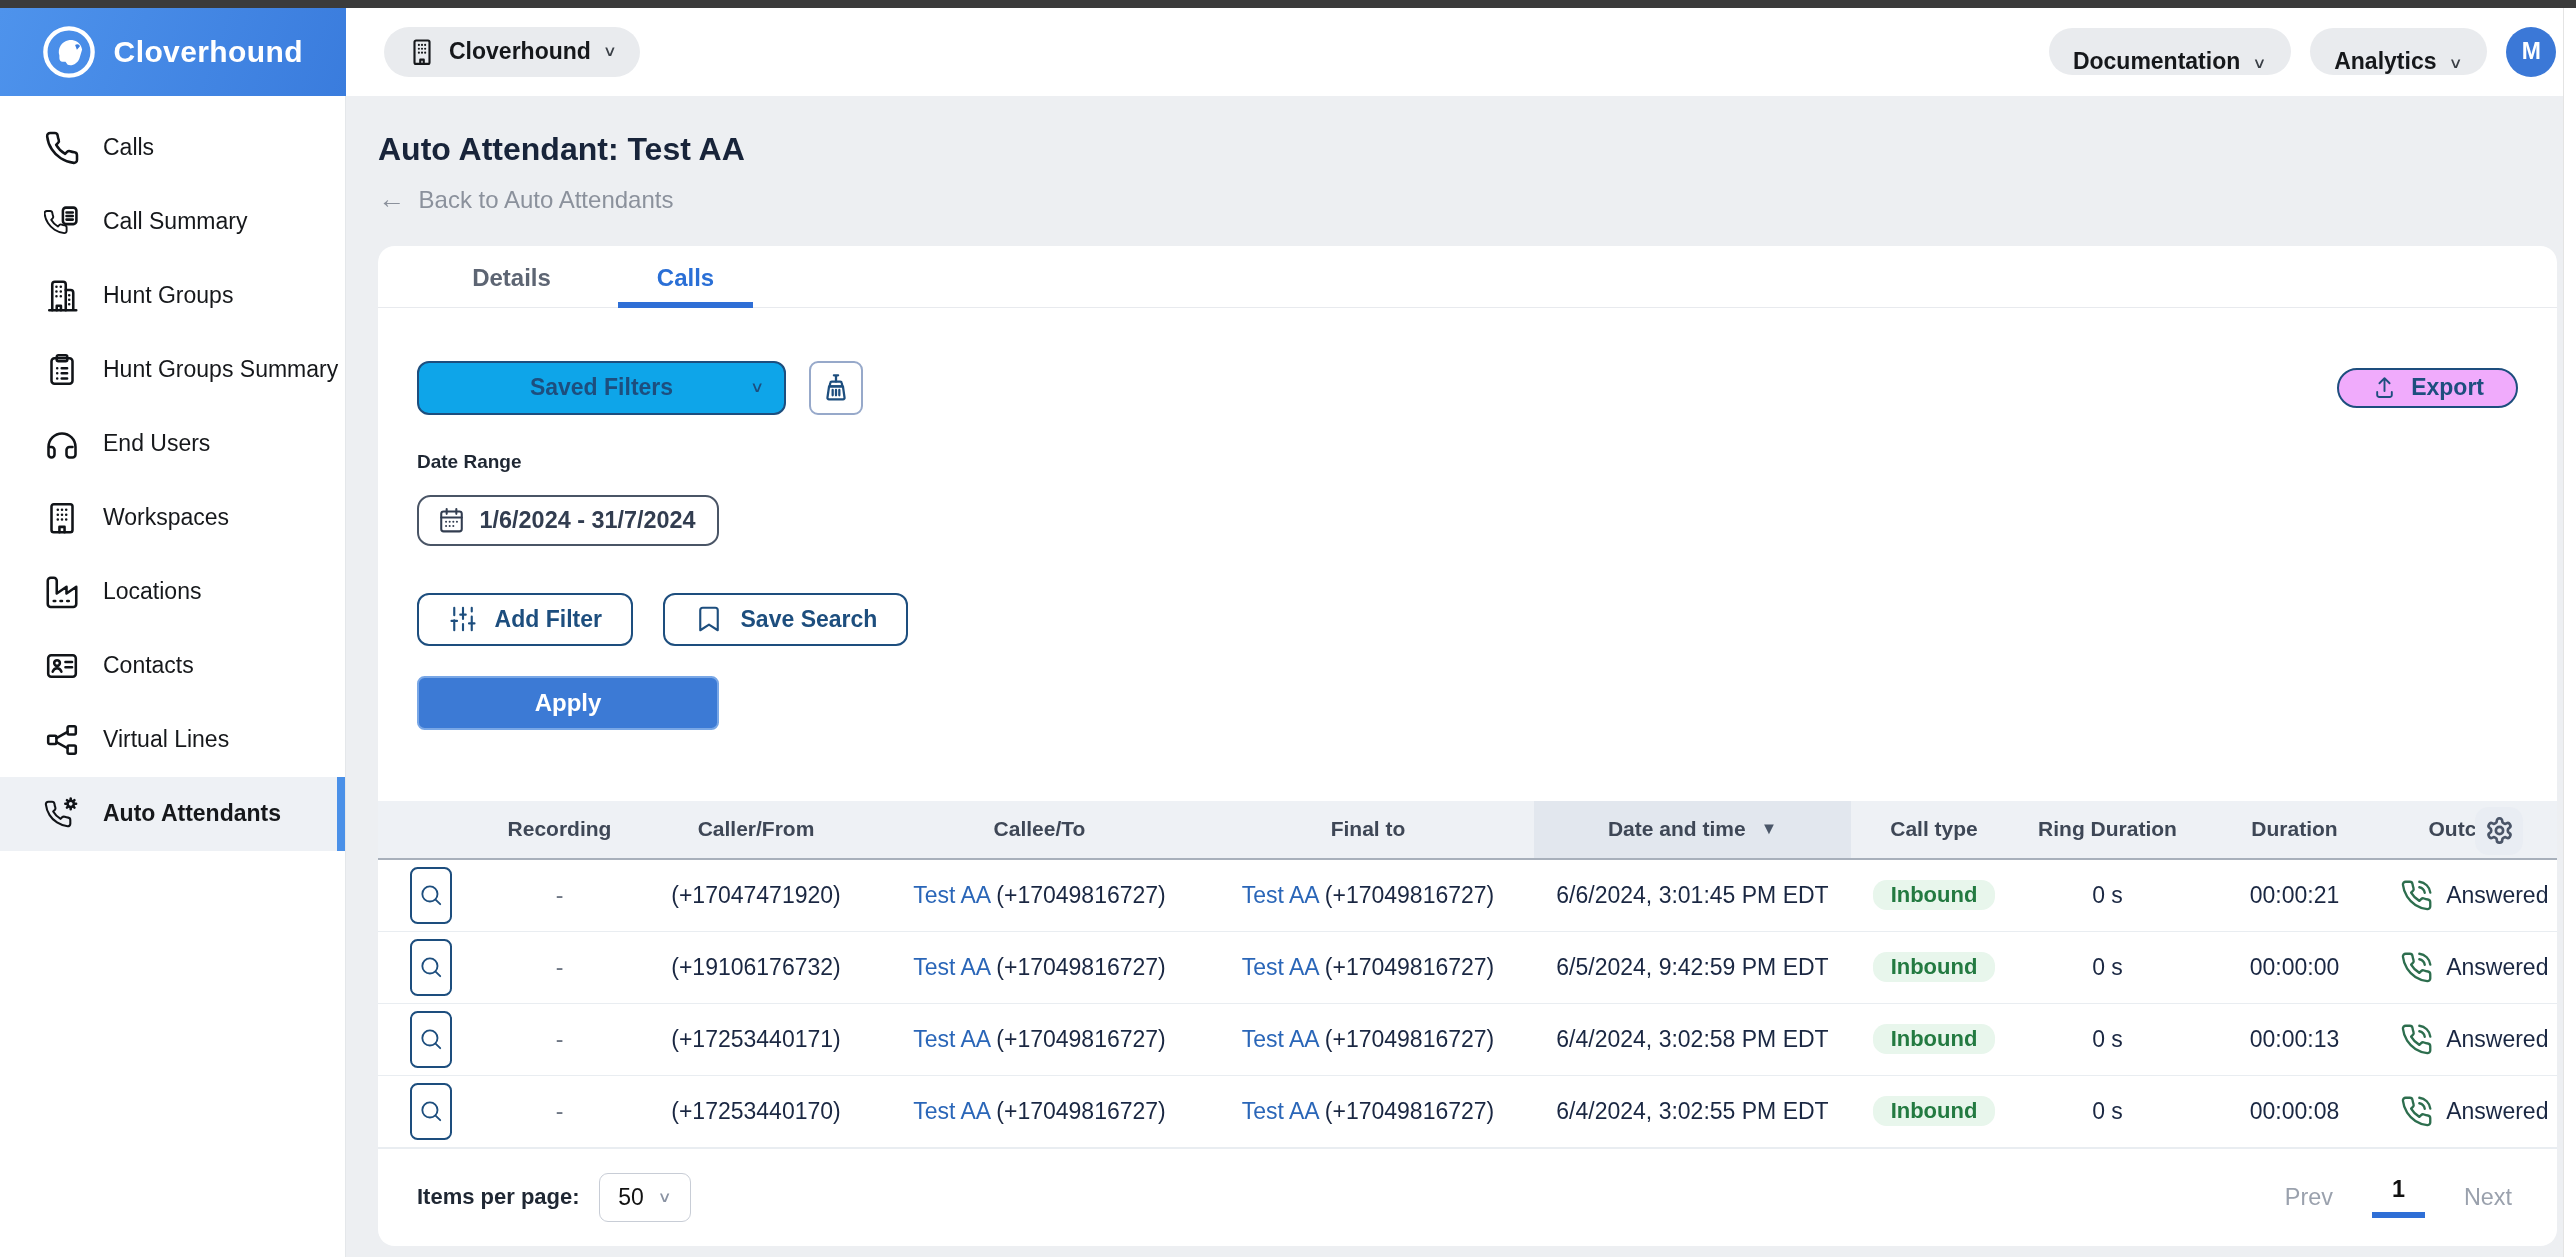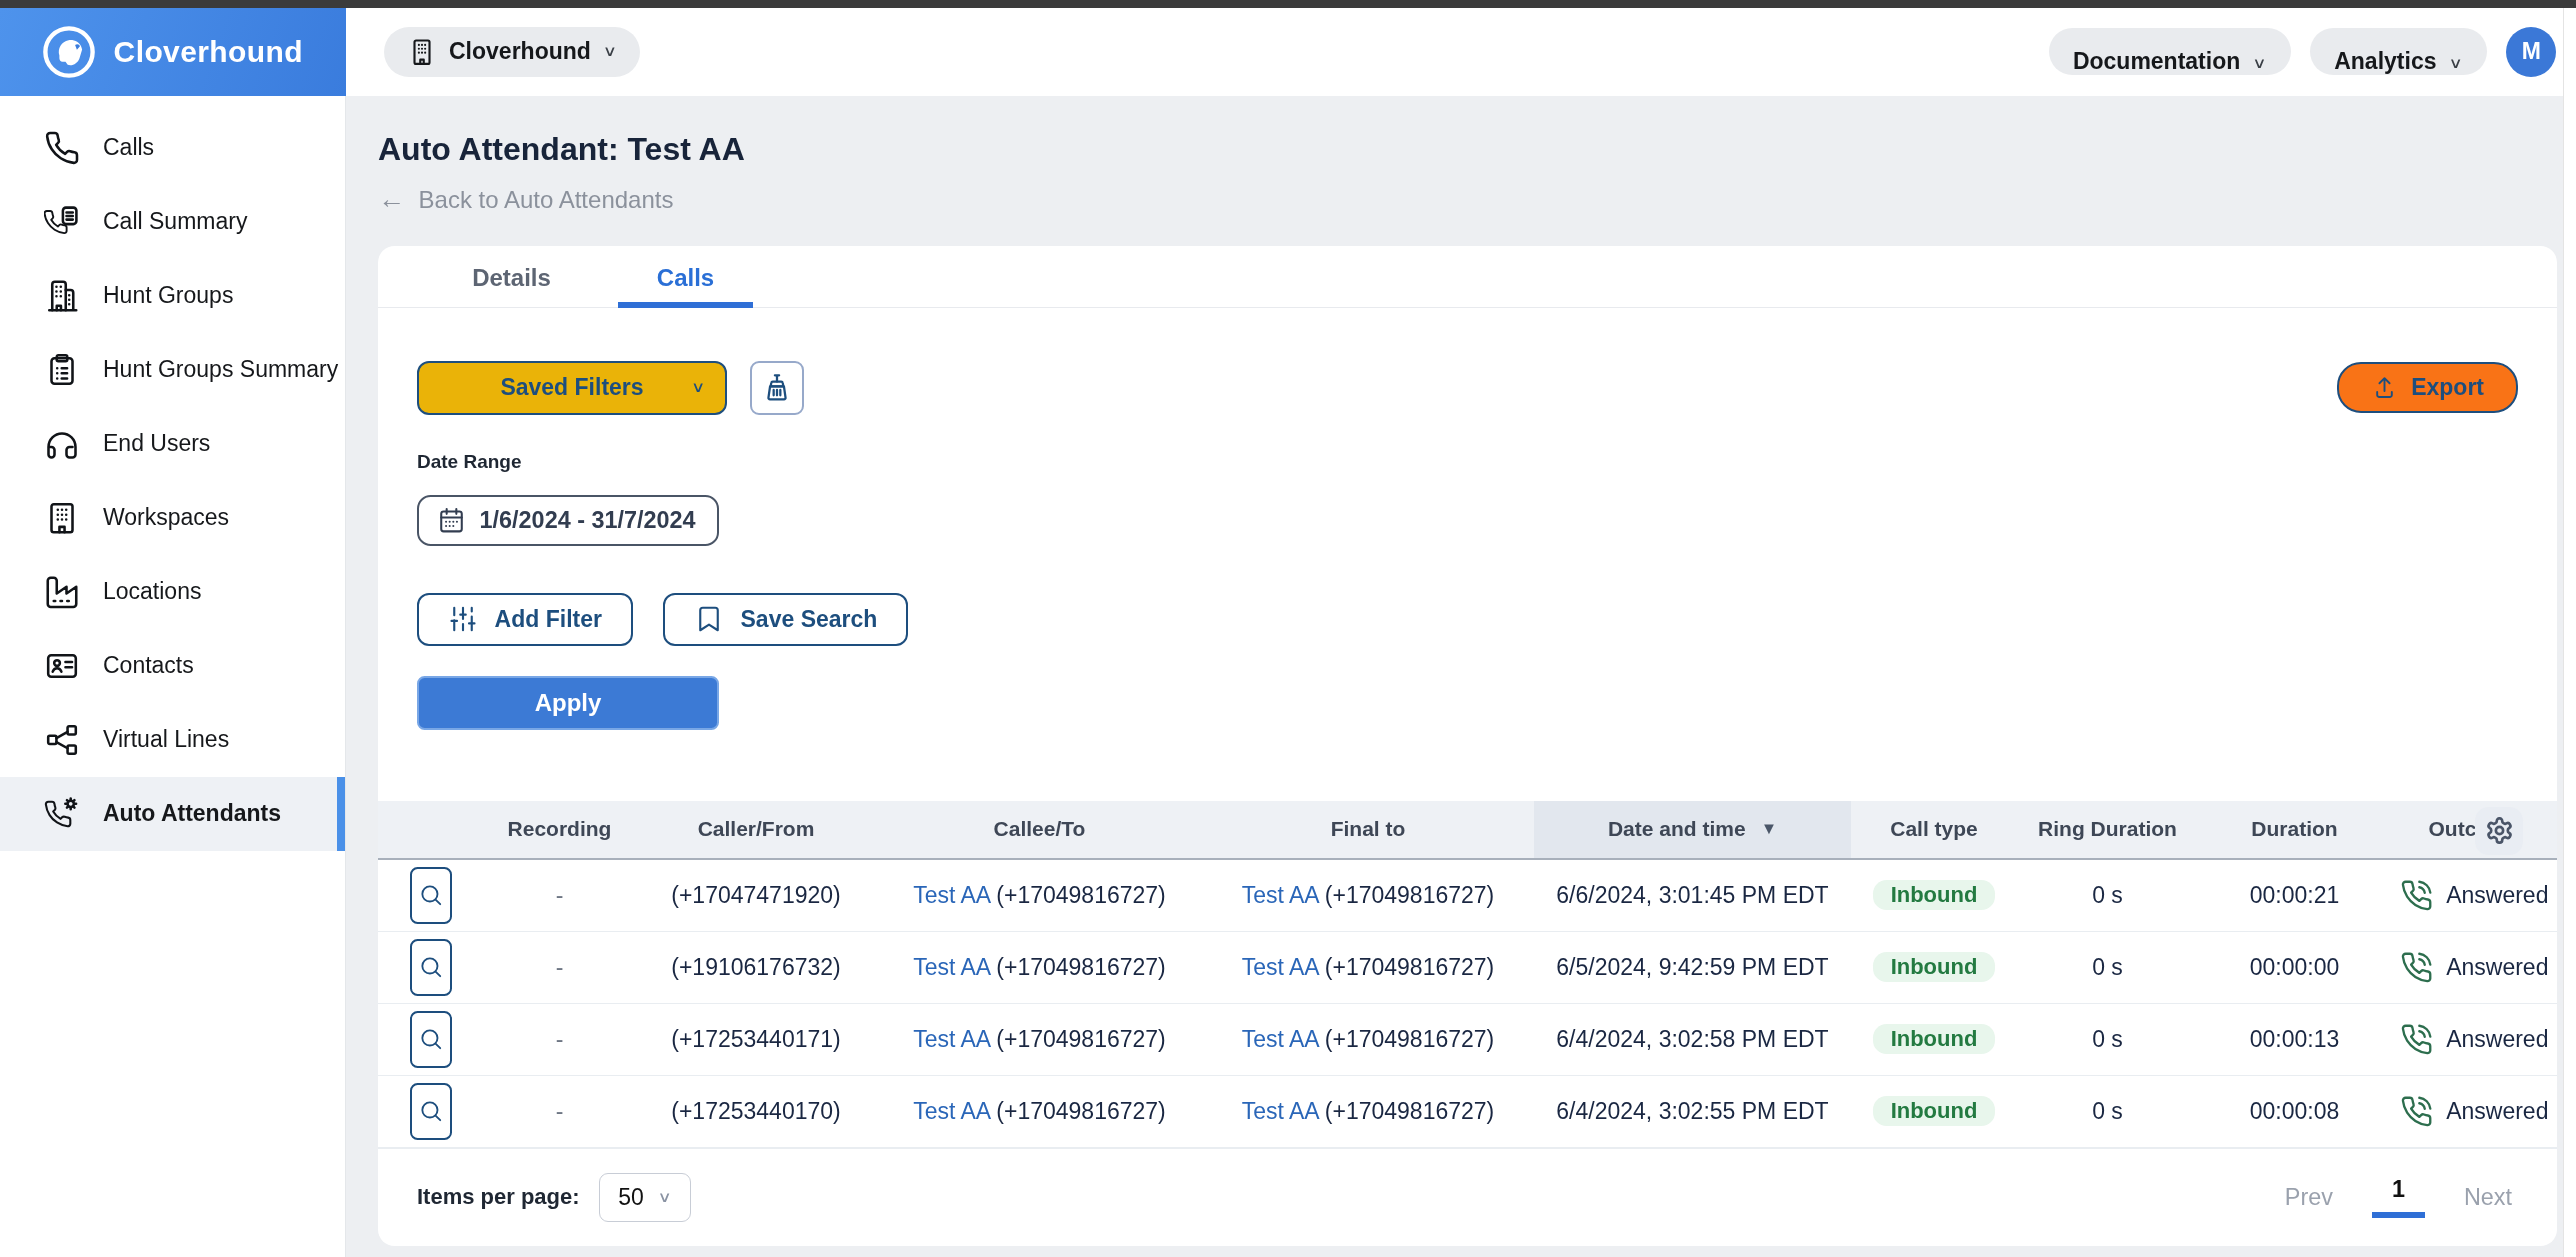--- a/index.html
+++ b/index.html
@@ -37,29 +37,29 @@
   .back-link{margin-top:18px;display:flex;align-items:center;gap:13.6px;color:#8b919c;font-size:24px;width:max-content;cursor:pointer;}
   .back-arrow{font-size:27px;line-height:1;}
   
   .card{margin-top:32px;margin-right:19px;background:#fff;border-radius:16.6px;overflow:hidden;}
   .tabs{display:flex;gap:23px;padding-left:58px;border-bottom:1.5px solid #e8eaee;}
   .tab{min-width:151px;text-align:center;padding:18px 0 15px;font-size:24px;font-weight:bold;color:#5d6573;position:relative;cursor:pointer;}
   .tab.active{color:#2a6fd6;}
   .tab.active::after{content:"";position:absolute;left:7.6px;right:7.6px;bottom:-1.5px;height:6px;background:#2f6fd6;}
   .filters{padding:53px 39px 0;}
   .frow1{display:flex;align-items:center;}
-  .select-btn{width:310px;height:54px;border:2.3px solid #1d4e7e;border-radius:12px;box-sizing:border-box;
+  .select-btn{width:369px;height:54px;border:2.3px solid #1d4e7e;border-radius:12px;box-sizing:border-box;
     display:flex;align-items:center;justify-content:center;position:relative;
-    color:#1d4e7e;font-size:23px;font-weight:bold;cursor:pointer;background:#eab308;}
+    color:#1d4e7e;font-size:23px;font-weight:bold;cursor:pointer;background:#0ea5e9;}
   .select-btn .chev{position:absolute;right:19.6px;color:#1d4e7e;}
   .icon-btn{width:54px;height:54px;margin-left:23px;border:2.3px solid #97a9ca;border-radius:9px;box-sizing:border-box;
     display:flex;align-items:center;justify-content:center;color:#1d4e7e;cursor:pointer;background:#fff;}
   .icon-btn svg{width:32px;height:32px;}
-  .export-btn{margin-left:auto;height:51px;padding:0 32px;border:2.3px solid #1d4e7e;border-radius:24px;box-sizing:border-box;
-    display:flex;align-items:center;gap:13.6px;color:#1d4e7e;font-size:23px;font-weight:bold;cursor:pointer;background:#f97316;}
+  .export-btn{margin-left:auto;height:40px;padding:0 32px;border:2.3px solid #1d4e7e;border-radius:24px;box-sizing:border-box;
+    display:flex;align-items:center;gap:13.6px;color:#1d4e7e;font-size:23px;font-weight:bold;cursor:pointer;background:#f0abfc;}
   .export-btn svg{width:27px;height:27px;}
   .section-label{margin-top:36px;font-size:19px;font-weight:bold;color:#1f2733;}
   .date-input{margin-top:22px;width:302px;height:51px;border:2.3px solid #4a5566;border-radius:13.6px;box-sizing:border-box;
     display:flex;align-items:center;gap:13.6px;padding:0 18px;color:#323d50;font-size:23.4px;font-weight:600;cursor:pointer;background:#fff;}
   .date-input svg{width:29px;height:29px;flex:0 0 29px;color:#323d50;}
   .frow2{margin-top:47px;display:flex;gap:30px;}
   .outline-btn{height:53px;padding:0 29px;border:2.3px solid #1d4e7e;border-radius:12px;box-sizing:border-box;
     display:flex;align-items:center;gap:16.6px;color:#1d4e7e;font-size:23px;font-weight:bold;cursor:pointer;background:#fff;}
   .outline-btn svg{width:30px;height:30px;}
   .apply-btn{margin-top:30px;width:302px;height:54px;background:#3c7ad5;border:2.3px solid #79a7e6;border-radius:7.6px;box-sizing:border-box;

